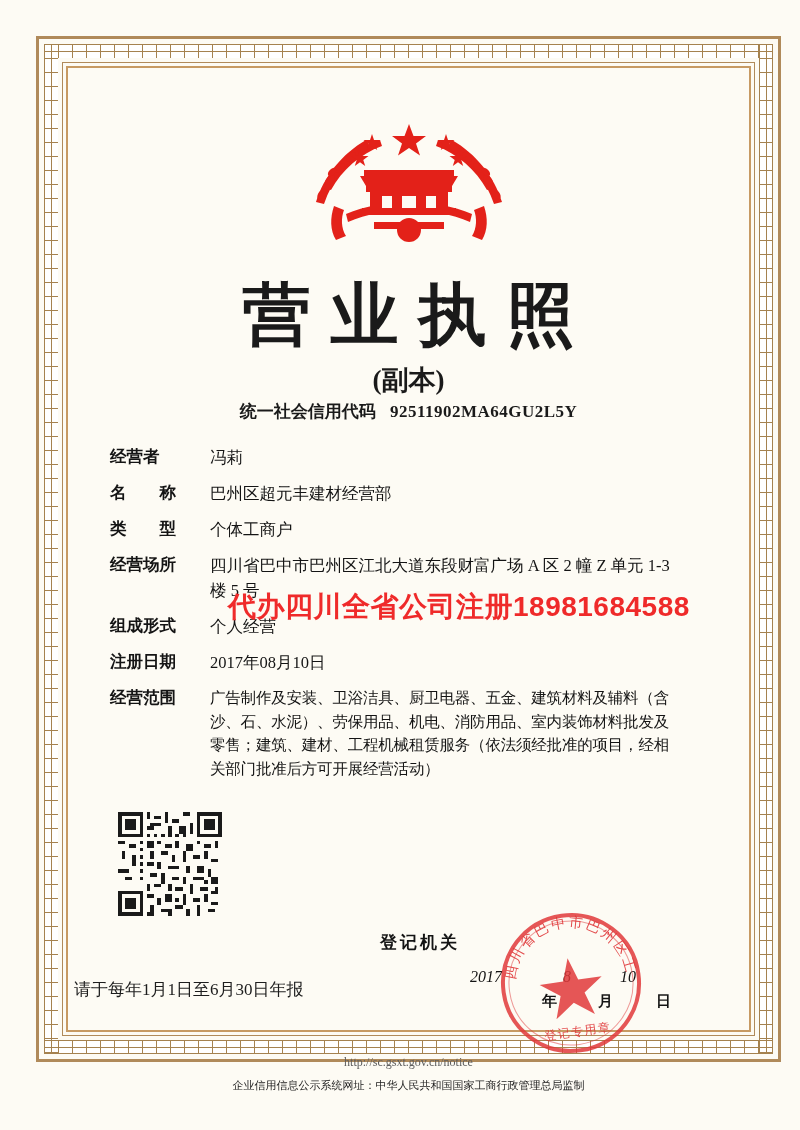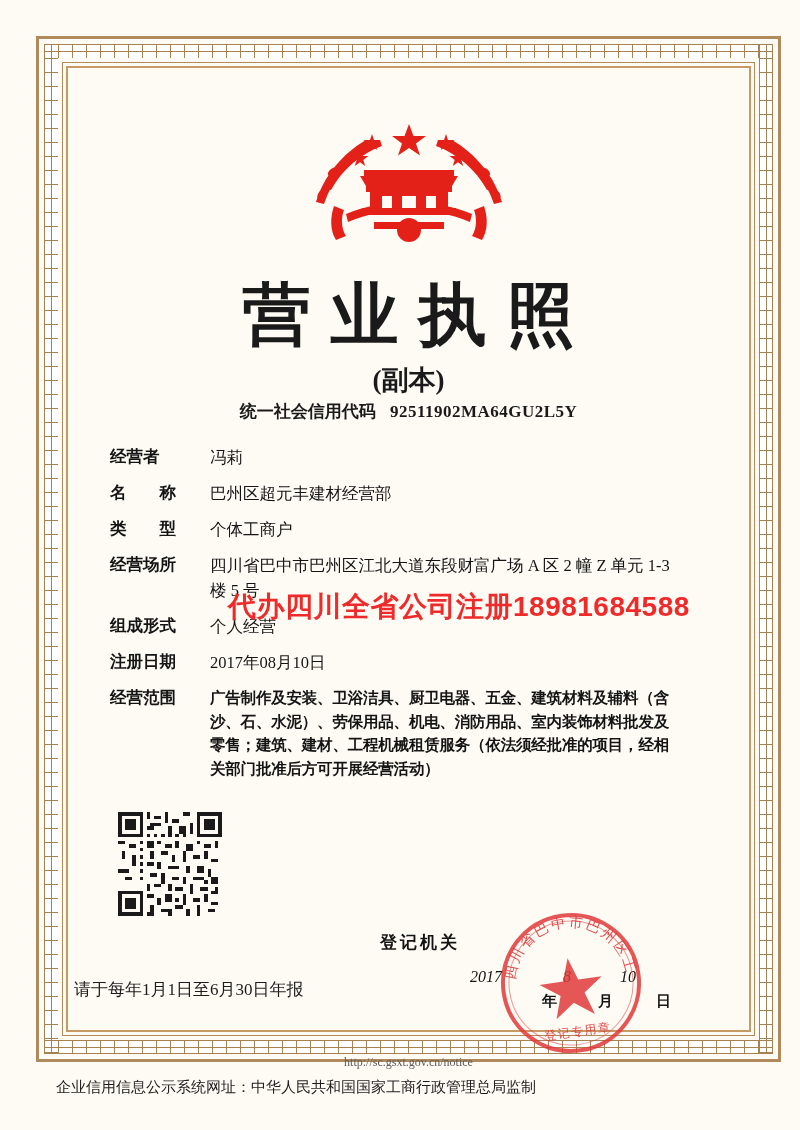--- a/index.html
+++ b/index.html
@@ -147,21 +147,20 @@
   .row .value {
     flex: 1;
     font-size: 16.5px;
     color: #141414;
     line-height: 25px;
   }
   .row .value.small {
     font-size: 15.5px;
     line-height: 23.5px;
     letter-spacing: -0.2px;
-    font-weight: bold;
   }
   .row.scope { margin-top: 6px; }
 
   
   .qr {
     position: absolute;
     left: 118px;
     top: 812px;
     width: 104px;
     height: 104px;
@@ -246,22 +245,22 @@
     font-size: 12px;
     color: #5d5d5d;
     font-family: "Liberation Serif", serif;
   }
   .footer {
     position: absolute;
     left: 56px;
     right: 56px;
     top: 1078px;
     display: flex;
-    justify-content: flex-start;
-    font-size: 15px;
+    justify-content: center;
+    font-size: 11px;
     color: #1d1d1d;
   }
 </style>
 </head>
 <body>
 
 <div class="page">
 
   <div class="border-outer"></div>
   <div class="greek-frame"></div>

